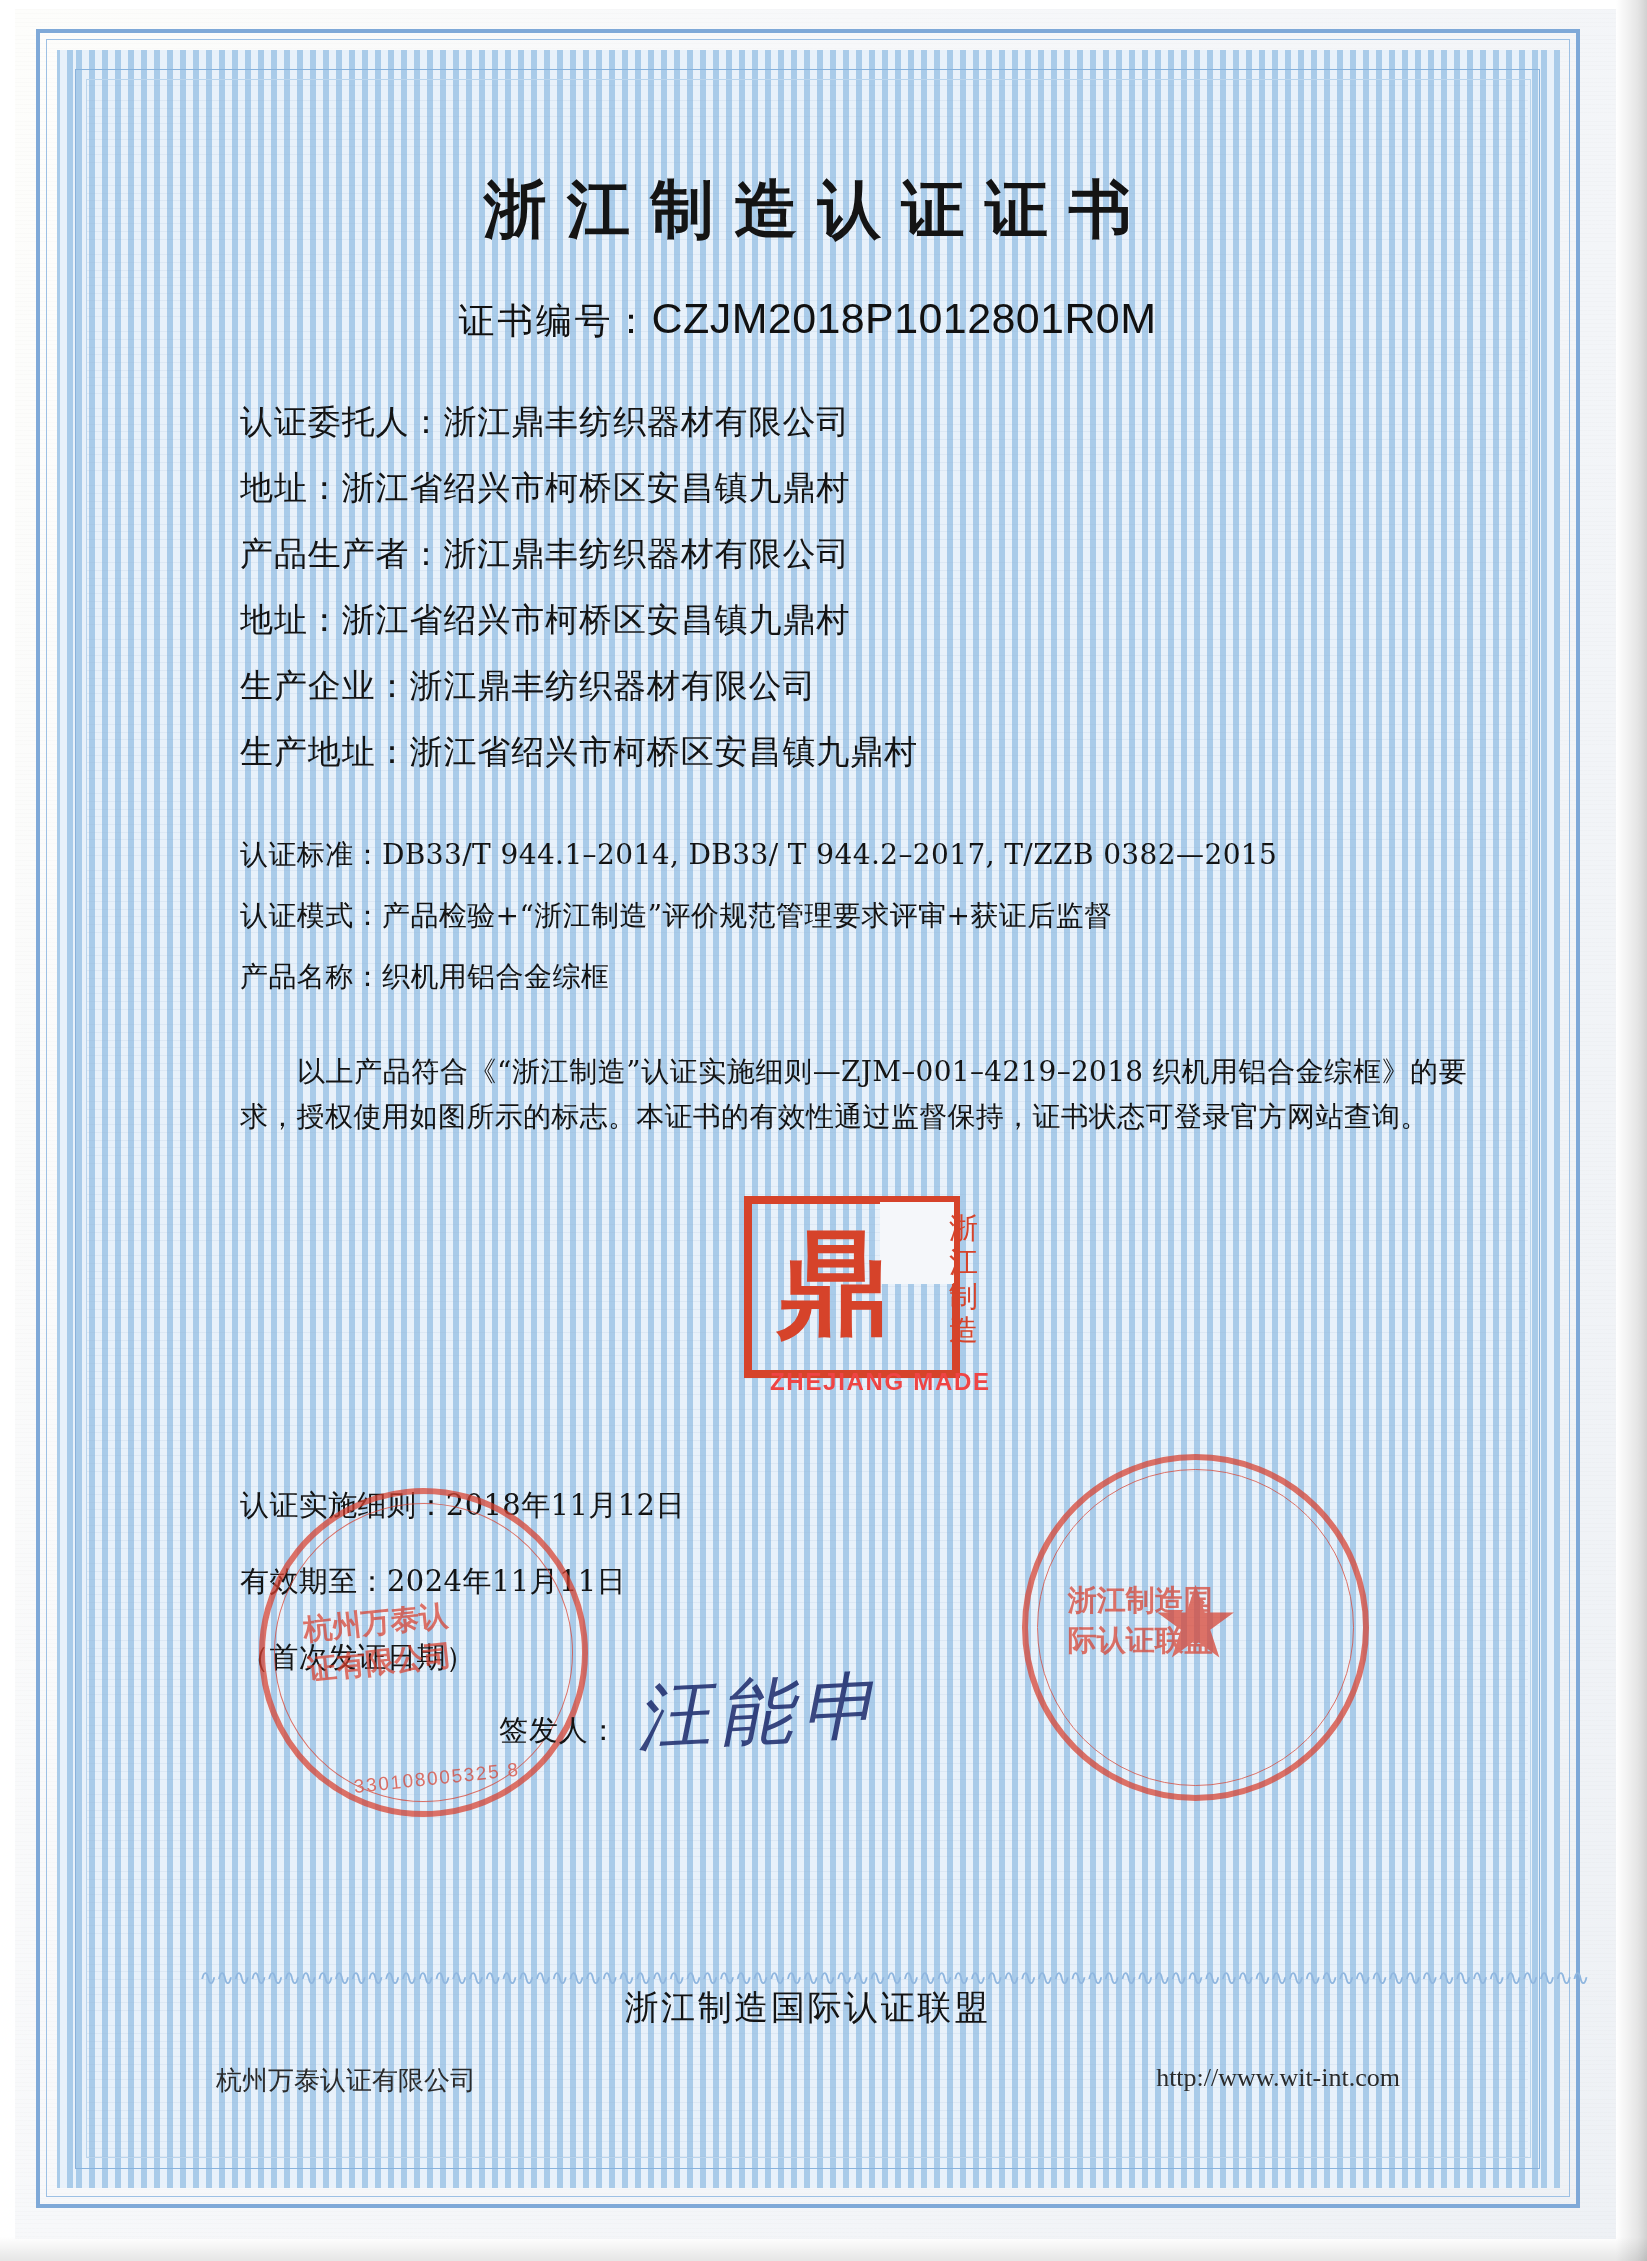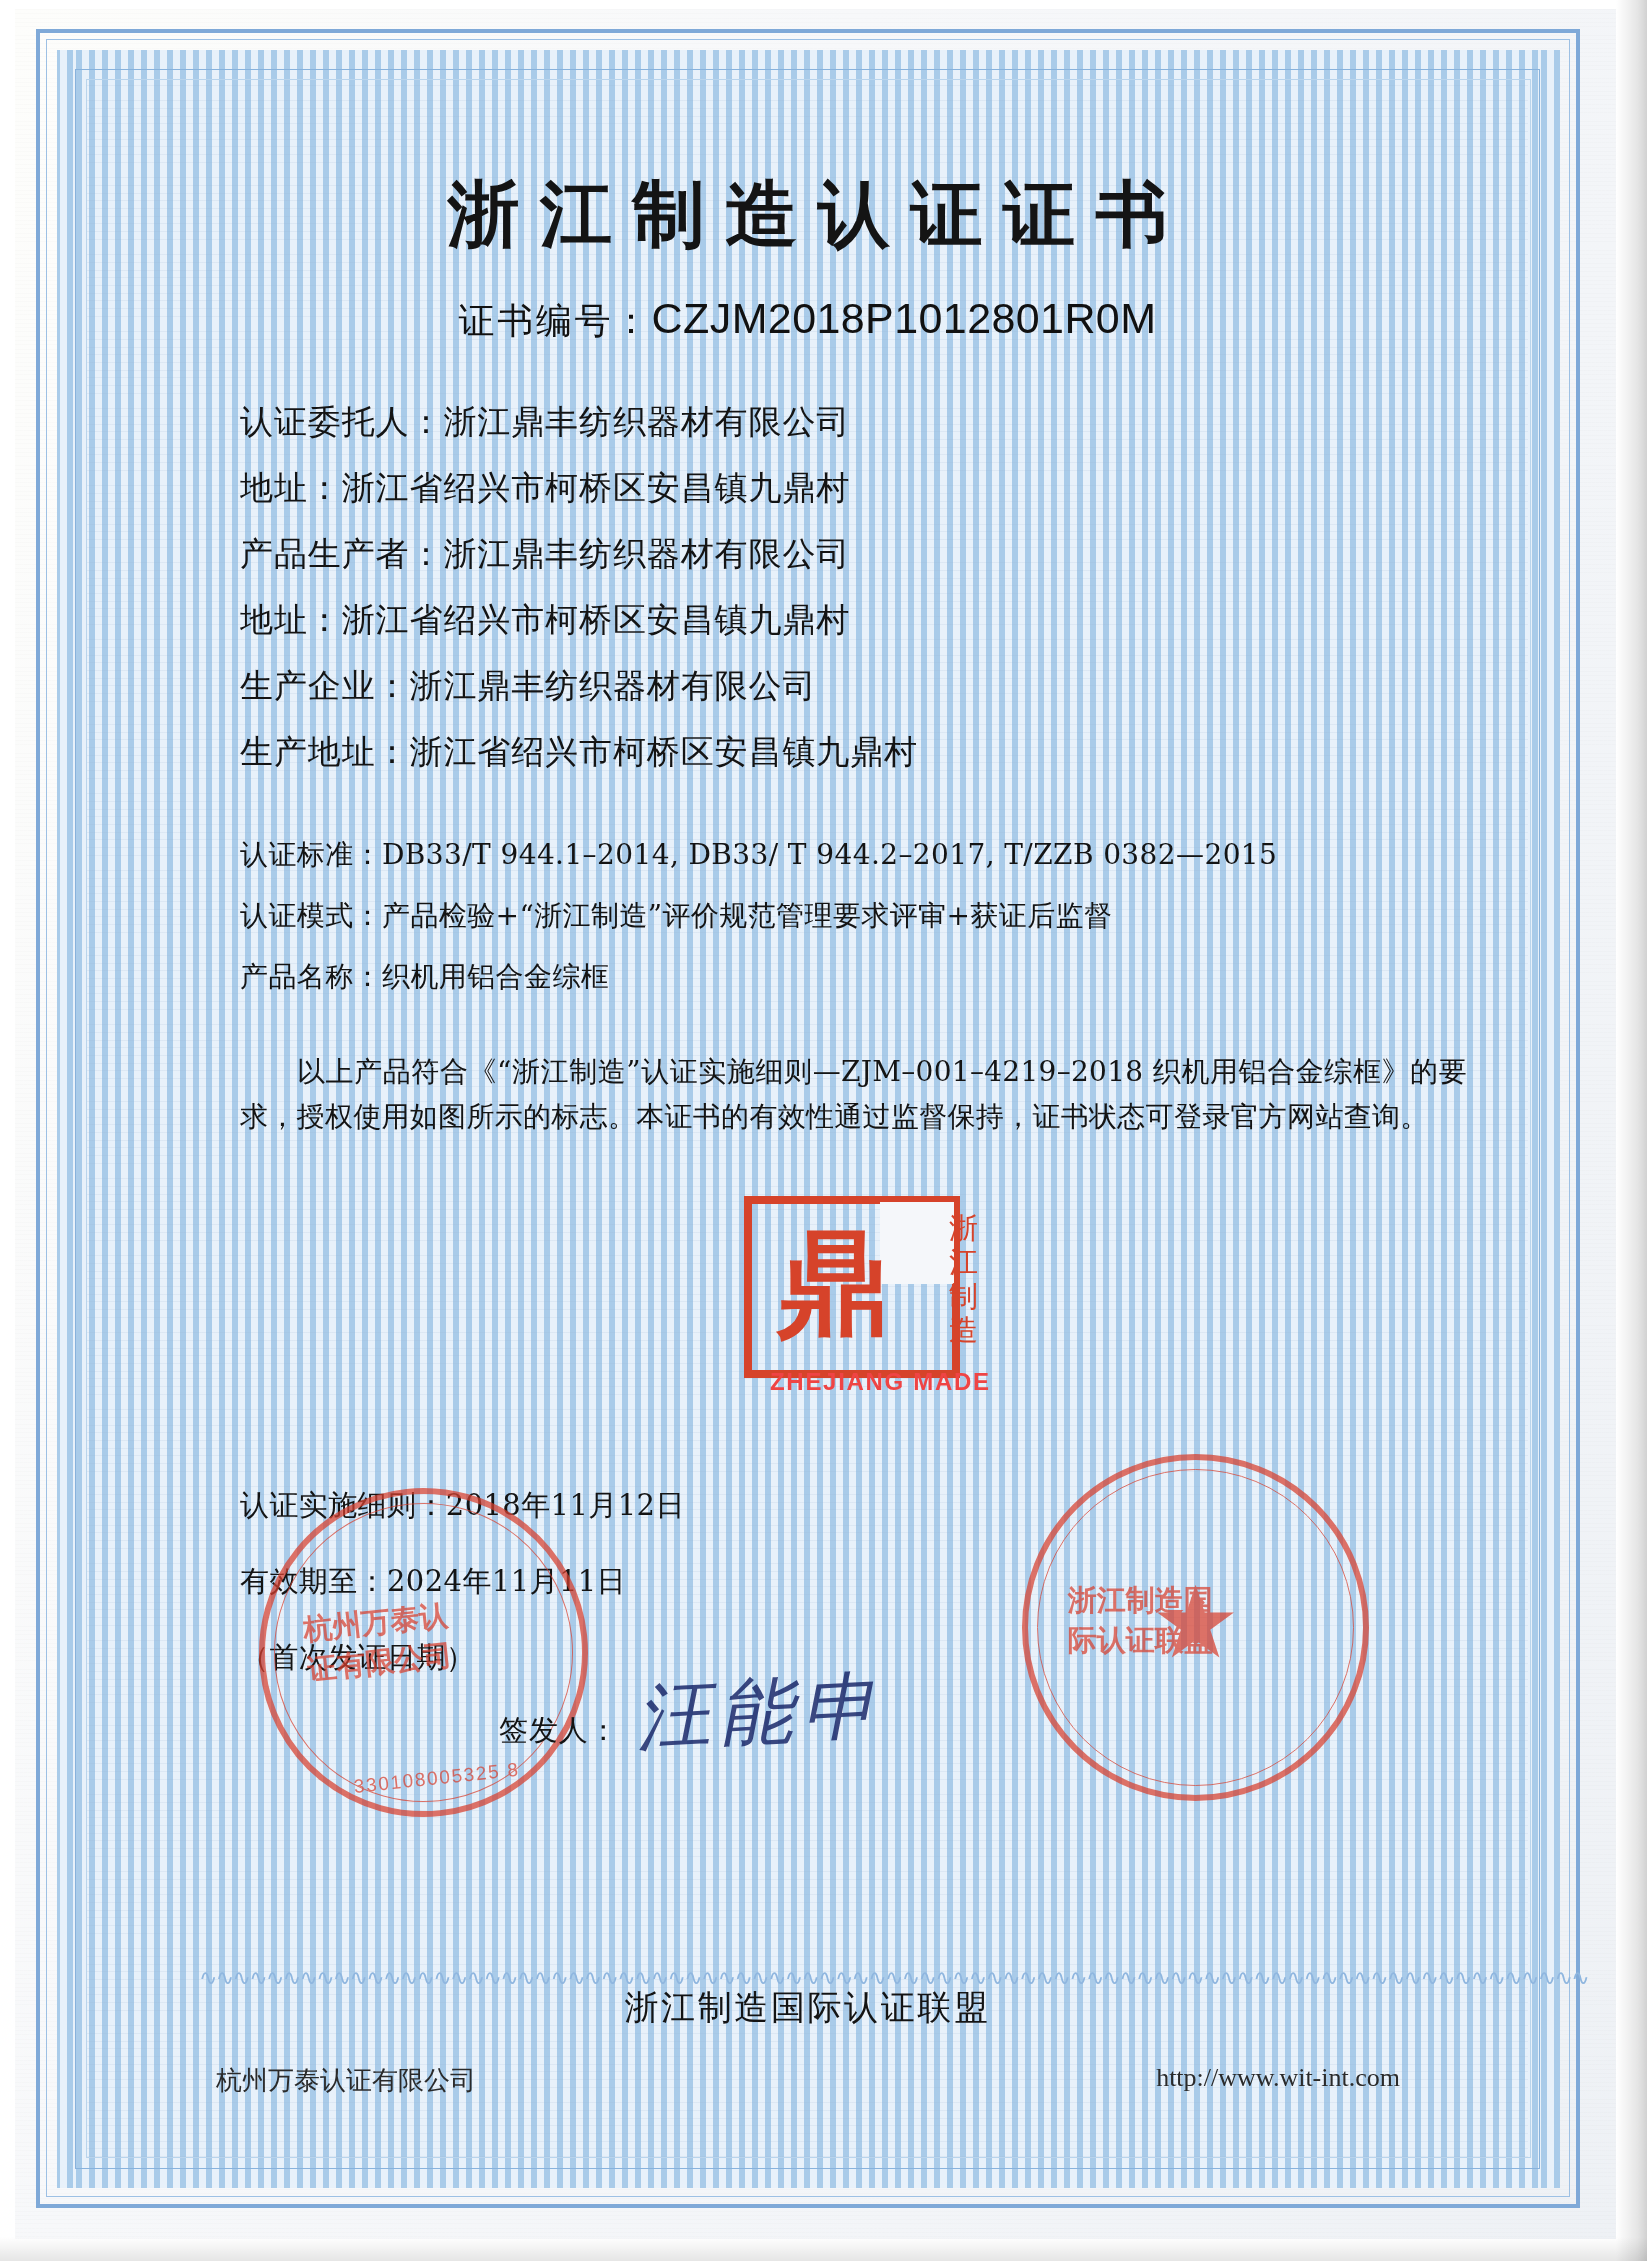--- a/index.html
+++ b/index.html
@@ -116,21 +116,21 @@
     height: 2076px;
   }
 
   .title {
     position: absolute;
     left: 0;
     top: 86px;
     width: 1441px;
     text-align: center;
     font-family: "DejaVu Serif", serif;
-    font-size: 72px;
+    font-size: 63px;
     letter-spacing: 20.6px;
     font-weight: bold;
     color: #141414;
     text-indent: 20.6px;
   }
   .cert-no {
     position: absolute;
     left: 0;
     top: 213px;
     width: 1441px;

